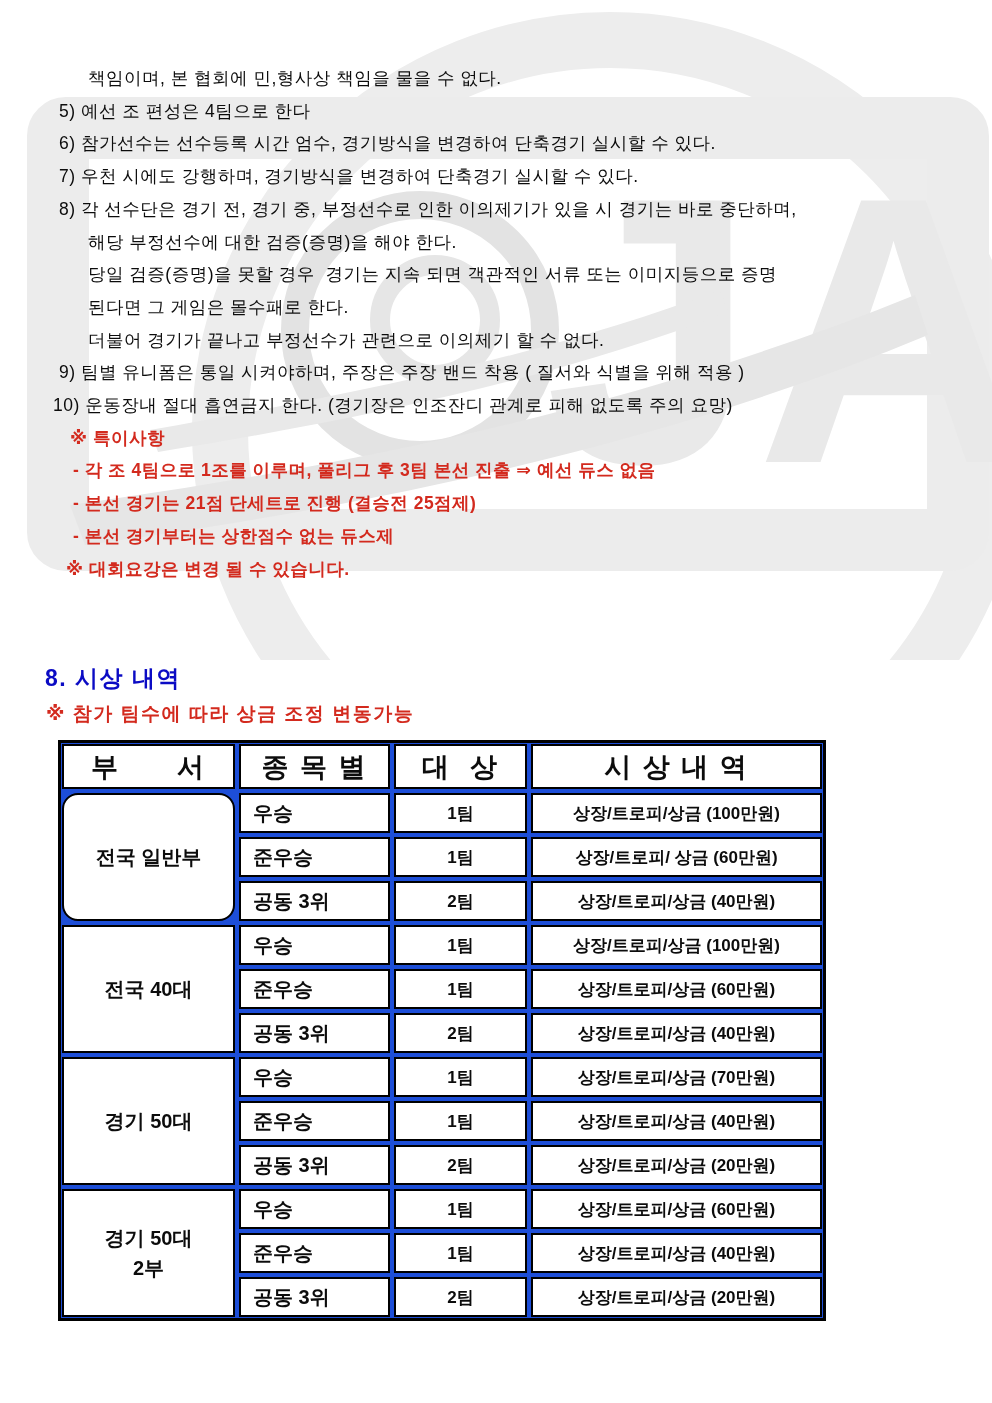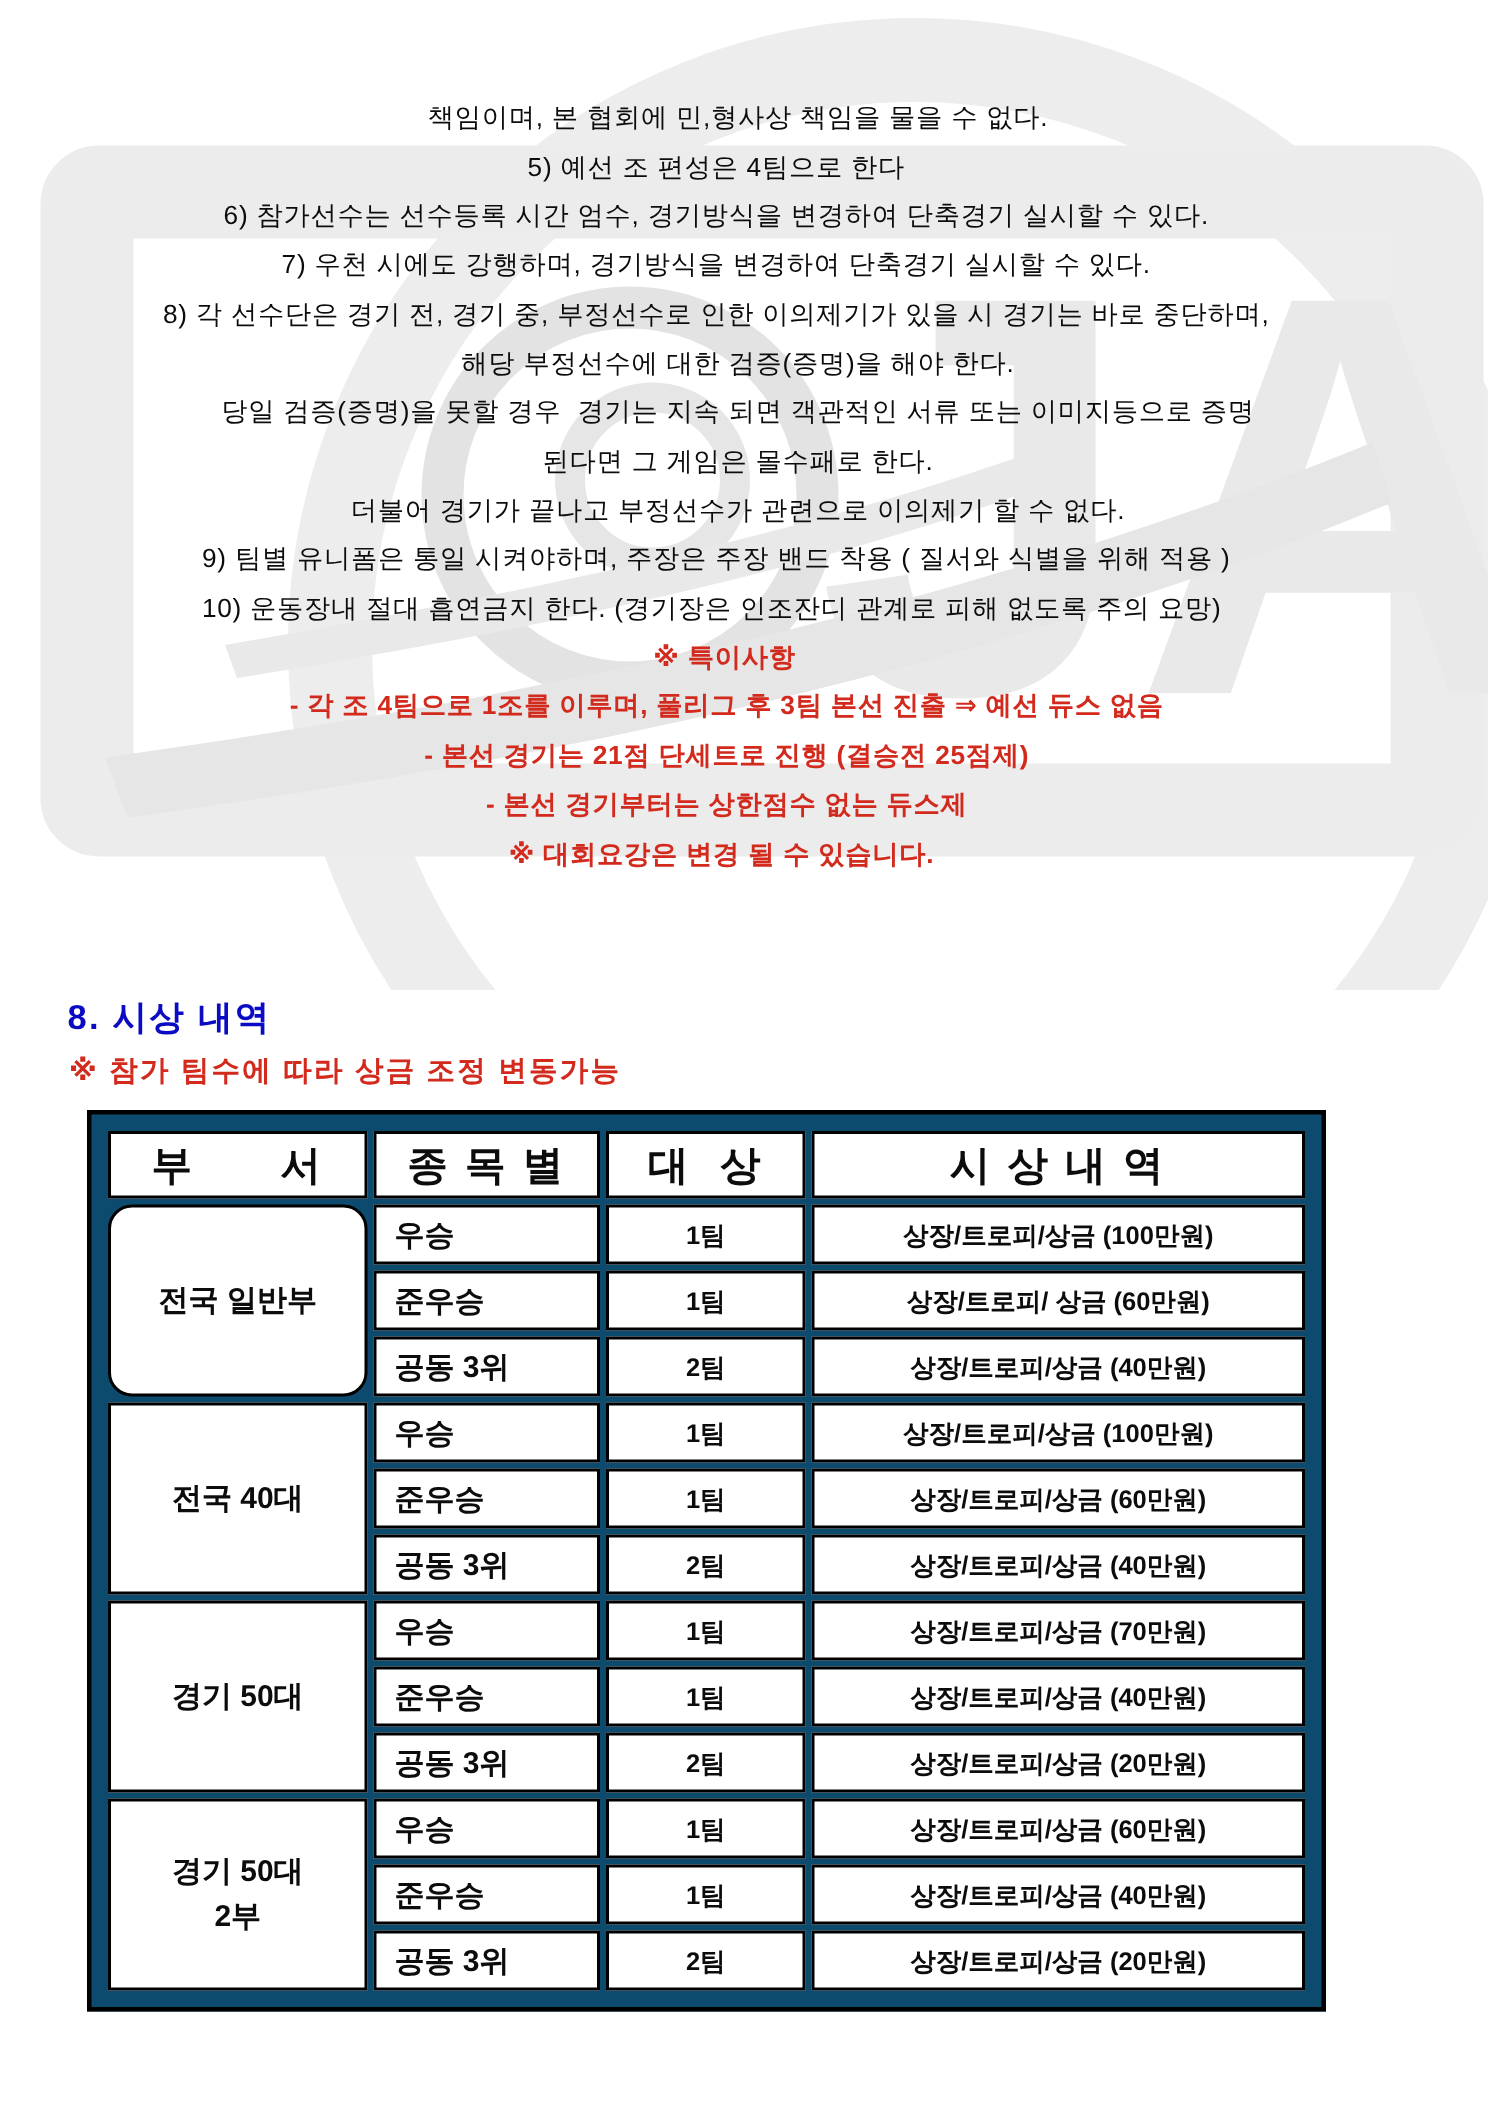--- a/index.html
+++ b/index.html
@@ -18,21 +18,21 @@
     position:relative;
     overflow:hidden;
   }
   .watermark{
     position:absolute;top:0;left:0;z-index:0;
   }
   .content{position:relative;z-index:1;}
 
   
   .rules{
-    position:absolute;top:62px;left:0;width:896px;text-align:center;
+    position:absolute;top:62px;left:0;width:896px;
   }
   .rule-line{
     font-size:17.5px;
     line-height:32.7px;
     color:var(--text);
     font-weight:500;
     white-space:pre;
     letter-spacing:0.5px;
   }
   .rule-line.red{color:var(--red);font-weight:600;}
@@ -51,24 +51,24 @@
   }
   .award-note{
     position:absolute;top:701px;left:46px;
     font-size:19px;font-weight:600;color:var(--red);
     letter-spacing:1.5px;white-space:pre;
   }
 
   
   .award-table{
     position:absolute;top:740px;left:58px;
-    width:826px;
+    width:768px;
     border:3px solid var(--table-border);
-    background:#0c4a6e;
-    padding:11px;
+    background:#1d4ed8;
+    padding:1px;
     display:grid;
     grid-template-columns:173px 151px 133px 1fr;
     grid-template-rows:45px repeat(12,40px);
     gap:4px;
   }
   .cell{
     border:2px solid var(--table-border);
     background:#ffffff;
     display:flex;align-items:center;justify-content:center;
     color:var(--text);

